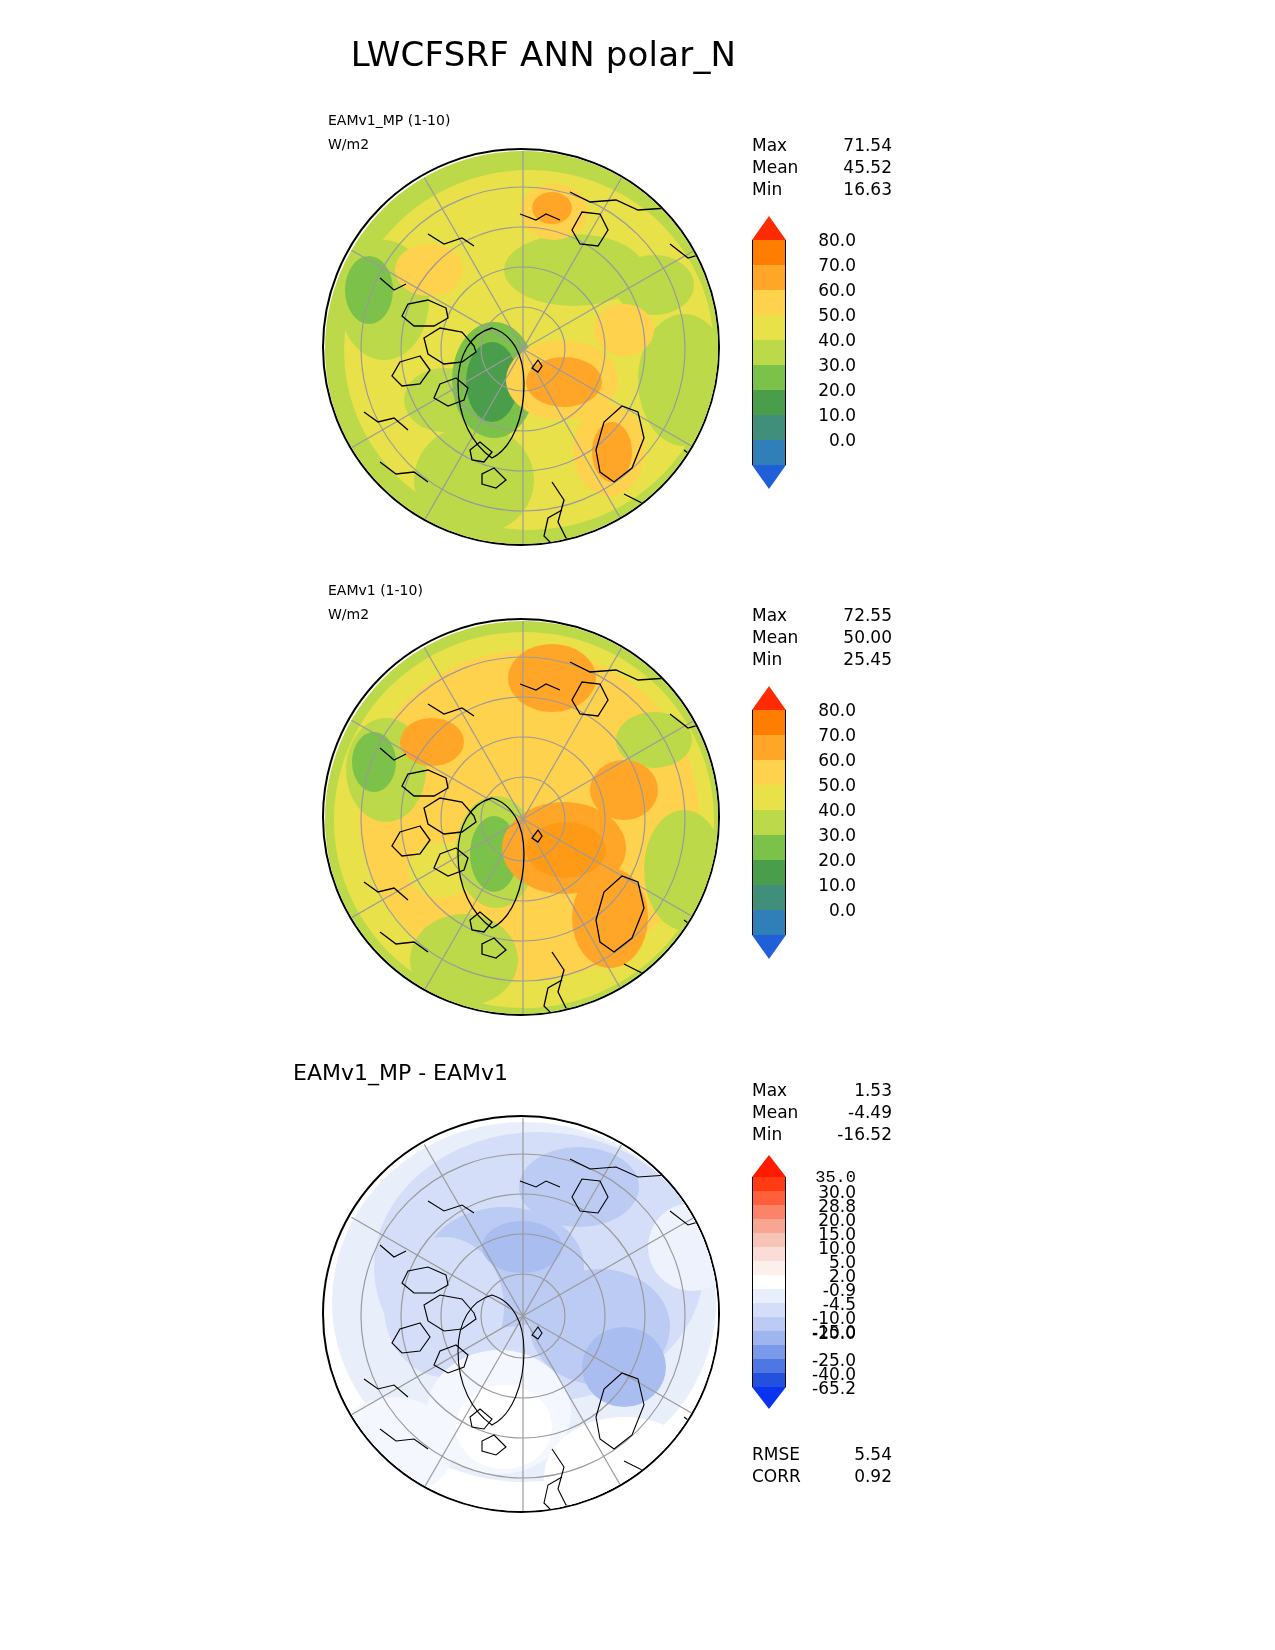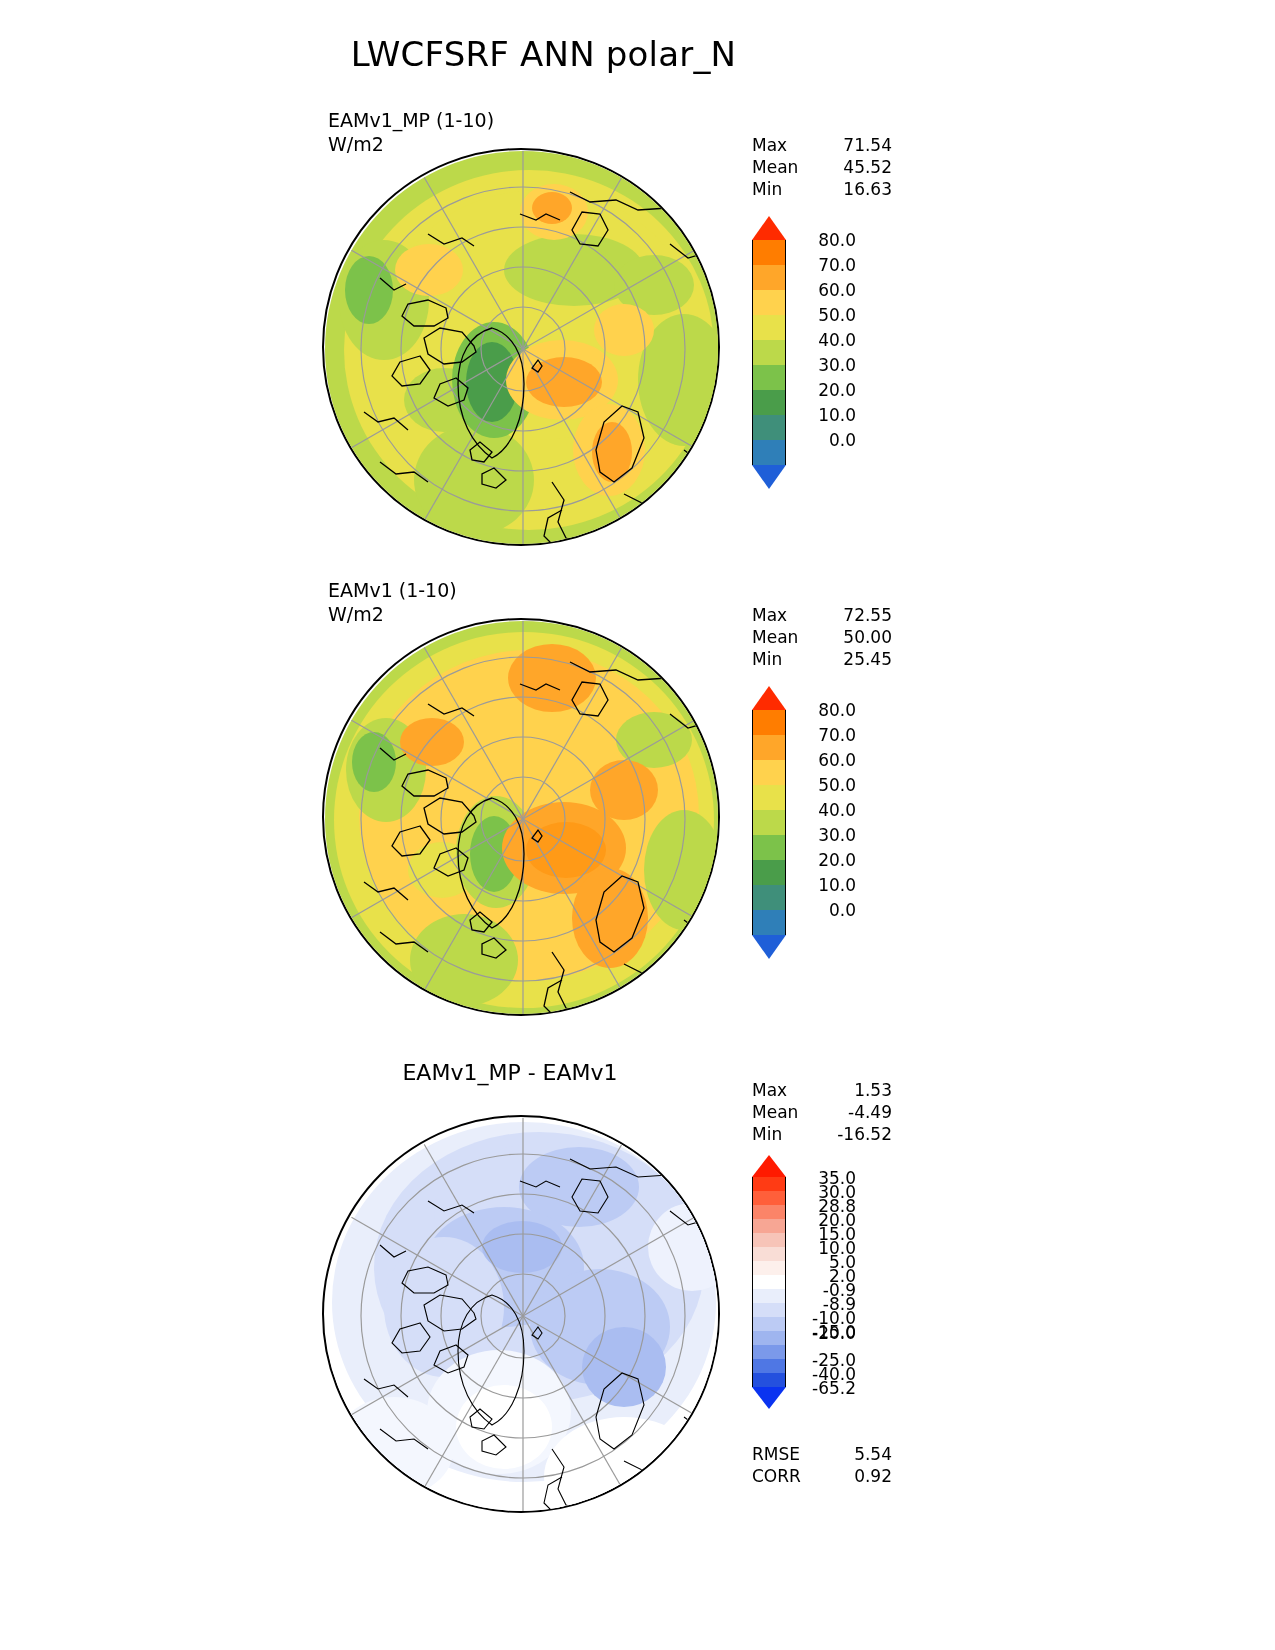--- a/index.html
+++ b/index.html
@@ -29,29 +29,28 @@
     position: absolute;
     left: 0;
     width: 1275px;
   }
   .panel-1 { top: 100px; height: 460px; }
   .panel-2 { top: 570px; height: 460px; }
   .panel-3 { top: 1055px; height: 500px; }
 
   .panel-label {
     position: absolute;
-    font-size: 19px;
+    font-size: 14px;
     line-height: 24px;
     white-space: pre;
   }
   .panel-label.left { left: 328px; }
   .panel-label.centered {
-    left: 300px;
+    left: 293px;
     width: 420px;
-    text-align: center;
     font-size: 22px;
   }
   .map-disk {
     position: absolute;
     border-radius: 50%;
     overflow: hidden;
     border: 2px solid #000;
     box-sizing: border-box;
   }
   .map-svg { display: block; }
@@ -449,30 +448,30 @@
       <div class="cbar-seg" style="height:14px;background:#e9eefb;"></div>
       <div class="cbar-seg" style="height:14px;background:#d5def8;"></div>
       <div class="cbar-seg" style="height:14px;background:#bccbf4;"></div>
       <div class="cbar-seg" style="height:14px;background:#9fb5ef;"></div>
       <div class="cbar-seg" style="height:14px;background:#7b99ea;"></div>
       <div class="cbar-seg" style="height:14px;background:#4f77e4;"></div>
       <div class="cbar-seg" style="height:14px;background:#2450de;"></div>
       <div class="cbar-cap" style="border-top:22px solid #0a33f0;"></div>
     </div>
     <div class="cbar-labels">
-      <div class="cbar-label" style="top:13px;">35.0</div>
+      <div class="cbar-label" style="top:13px;font-family:Liberation Mono, monospace;">35.0</div>
       <div class="cbar-label" style="top:27px;">30.0</div>
       <div class="cbar-label" style="top:41px;">28.8</div>
       <div class="cbar-label" style="top:55px;">20.0</div>
       <div class="cbar-label" style="top:69px;">15.0</div>
       <div class="cbar-label" style="top:83px;">10.0</div>
       <div class="cbar-label" style="top:97px;">5.0</div>
       <div class="cbar-label" style="top:111px;">2.0</div>
       <div class="cbar-label" style="top:125px;">-0.9</div>
-      <div class="cbar-label" style="top:139px;">-8.9</div>
+      <div class="cbar-label" style="top:139px;">-4.5</div>
       <div class="cbar-label" style="top:153px;">-10.0</div>
       <div class="cbar-label" style="top:167px;">-15.0</div>
       <div class="cbar-label" style="top:168px;">-20.0</div>
       <div class="cbar-label" style="top:195px;">-25.0</div>
       <div class="cbar-label" style="top:209px;">-40.0</div>
       <div class="cbar-label" style="top:223px;">-65.2</div>
     </div>
   </div>
 
   <div class="footer-stats" style="left:752px; top:388px;">

